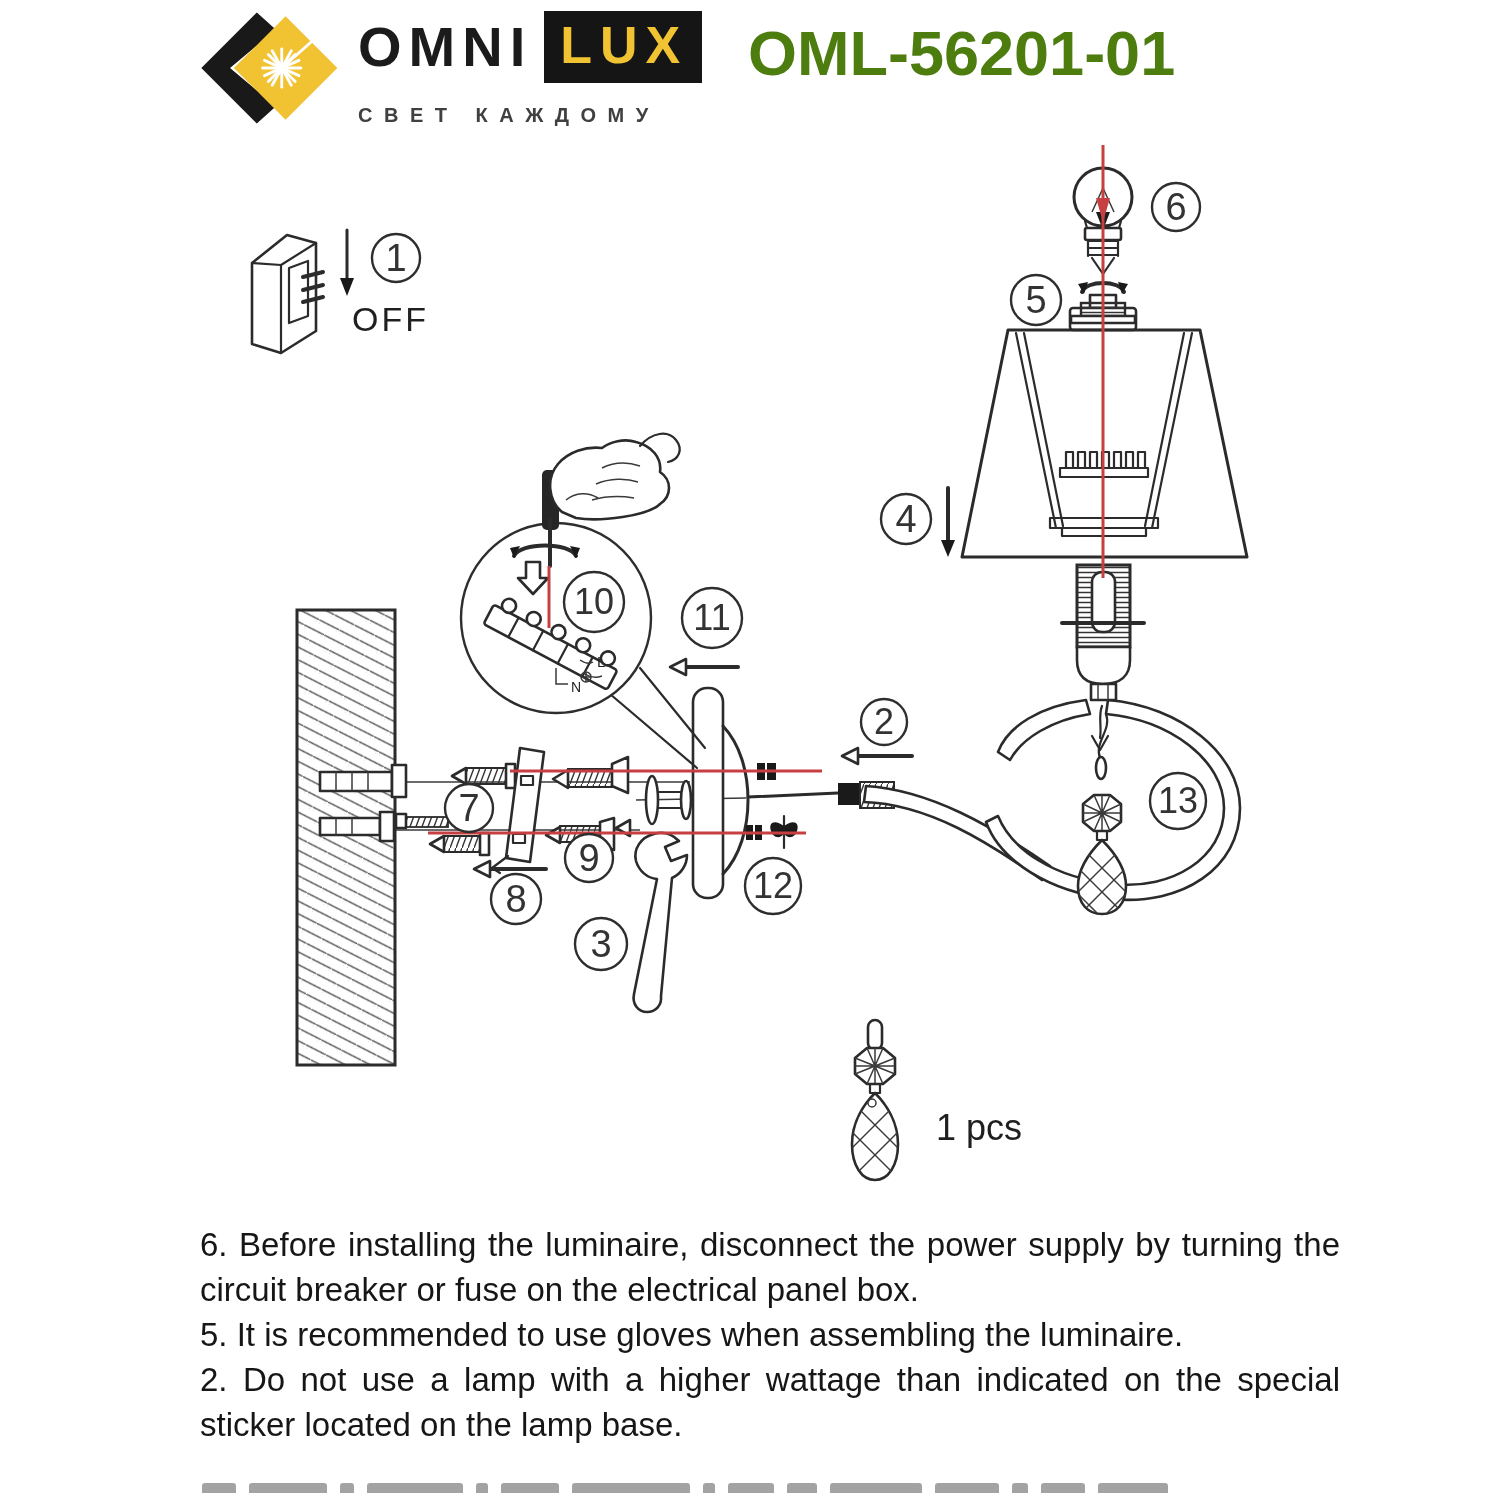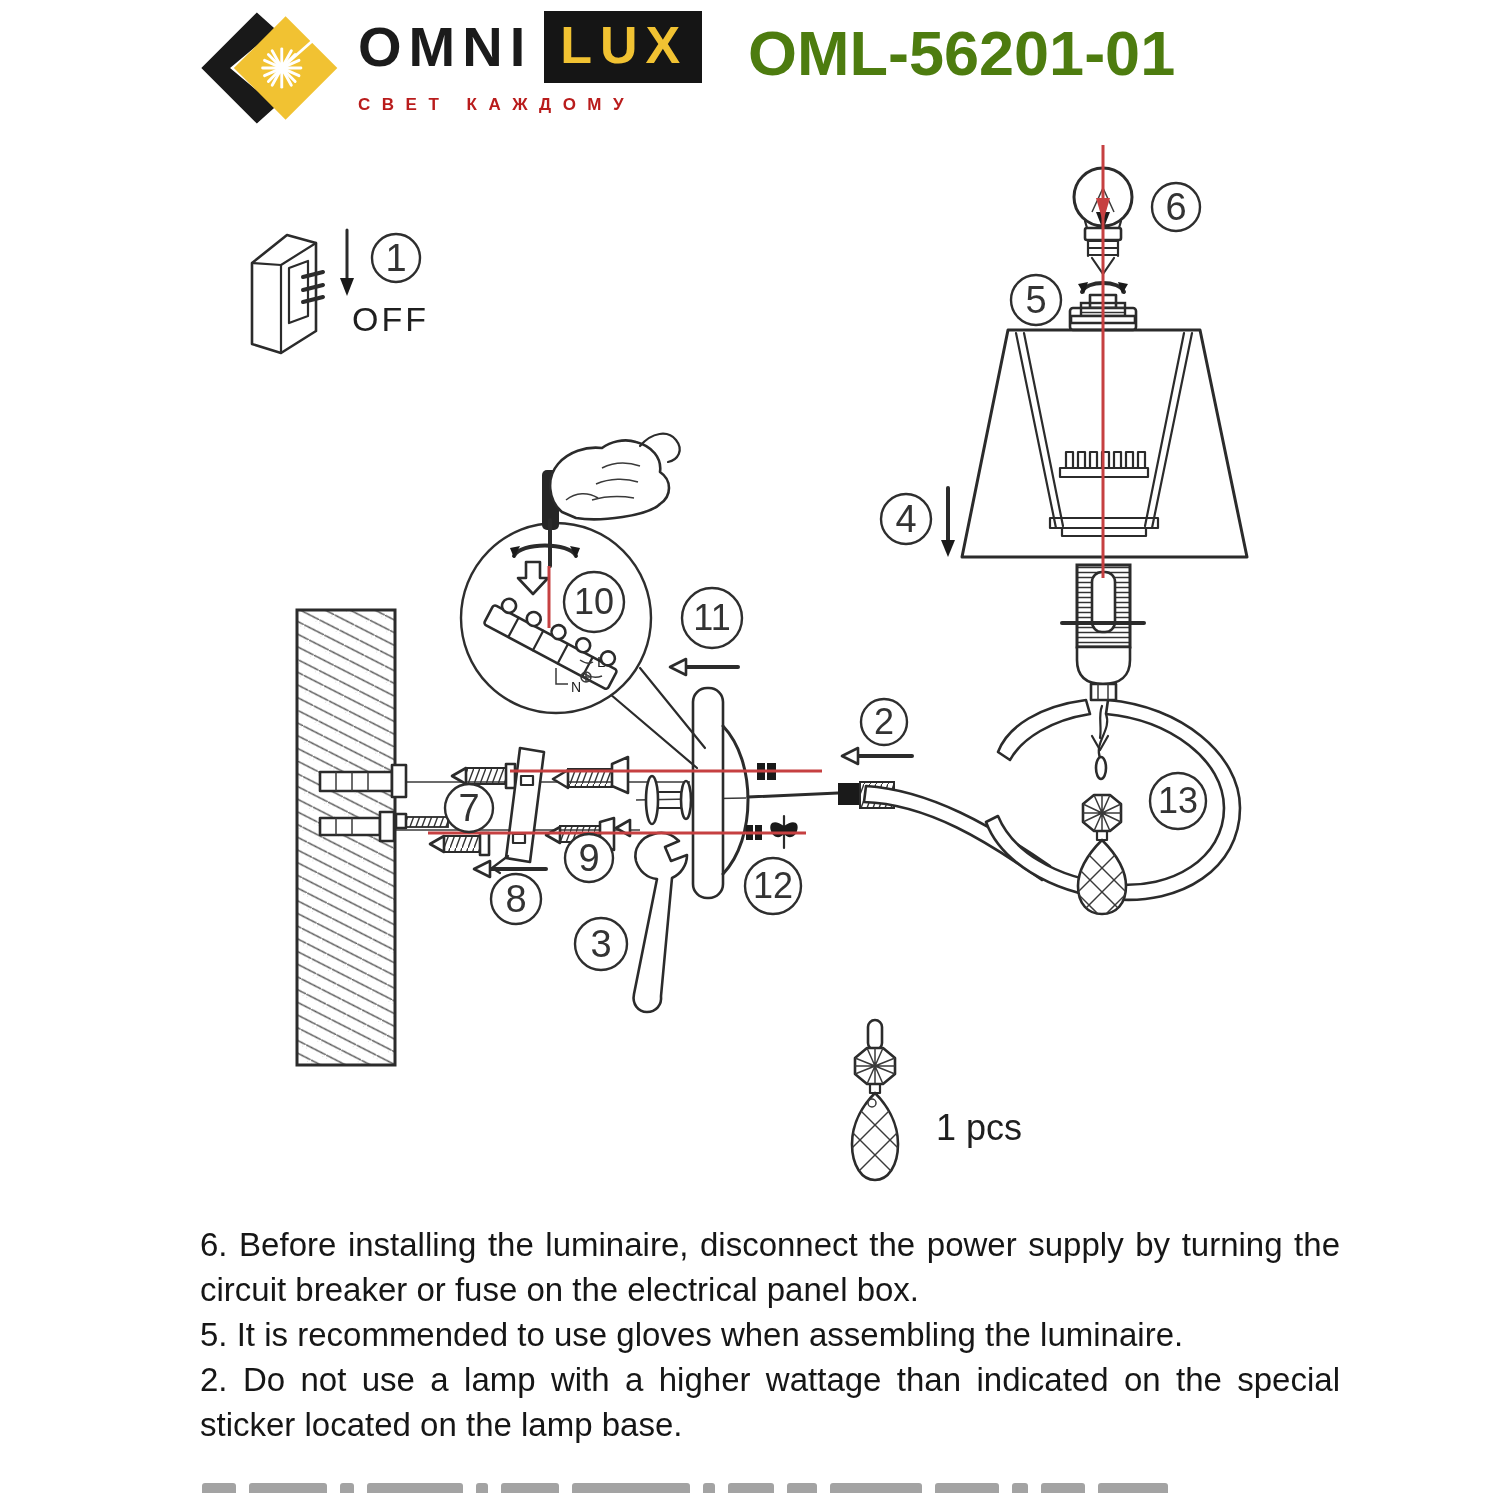--- a/index.html
+++ b/index.html
@@ -7,21 +7,21 @@
        font-family:"Liberation Sans",sans-serif;}
   .page{position:absolute;inset:0;background:#fff;overflow:hidden;}
 
   
   .header-logo{position:absolute;left:186px;top:8px;display:flex;align-items:flex-start;gap:14px;}
   .logo-txt{display:flex;flex-direction:column;}
   .brand-row{display:flex;align-items:center;}
   .brand-primary{font-size:56px;font-weight:700;letter-spacing:7px;color:#1b1b1b;line-height:78px;}
   .brand-box{margin-left:12px;background:#151515;color:#F1C232;font-size:52px;font-weight:700;
              letter-spacing:8px;padding:6px 14px 10px 16px;line-height:56px;}
-  .tagline{margin-top:9px;font-size:17px;font-weight:700;letter-spacing:11.5px;color:#b91c1c;}
+  .tagline{margin-top:18px;font-size:20px;font-weight:700;letter-spacing:11.5px;color:#404040;}
   .product-code{position:absolute;left:724px;top:22px;font-size:63px;font-weight:700;
                 color:#4d7c0f;line-height:1;margin-left:24px;}
 
   
   .diagram{position:absolute;left:0;top:130px;}
   .ln{fill:none;stroke:#2b2b2b;stroke-width:3;stroke-linecap:round;stroke-linejoin:round;}
   .ln2{fill:none;stroke:#2b2b2b;stroke-width:2.2;stroke-linecap:round;stroke-linejoin:round;}
   .ln4{fill:none;stroke:#2b2b2b;stroke-width:4;stroke-linecap:round;}
   .lnw{fill:#fff;stroke:#2b2b2b;stroke-width:2.6;stroke-linejoin:round;}
   .thin{fill:none;stroke:#3a3a3a;stroke-width:1.5;}

